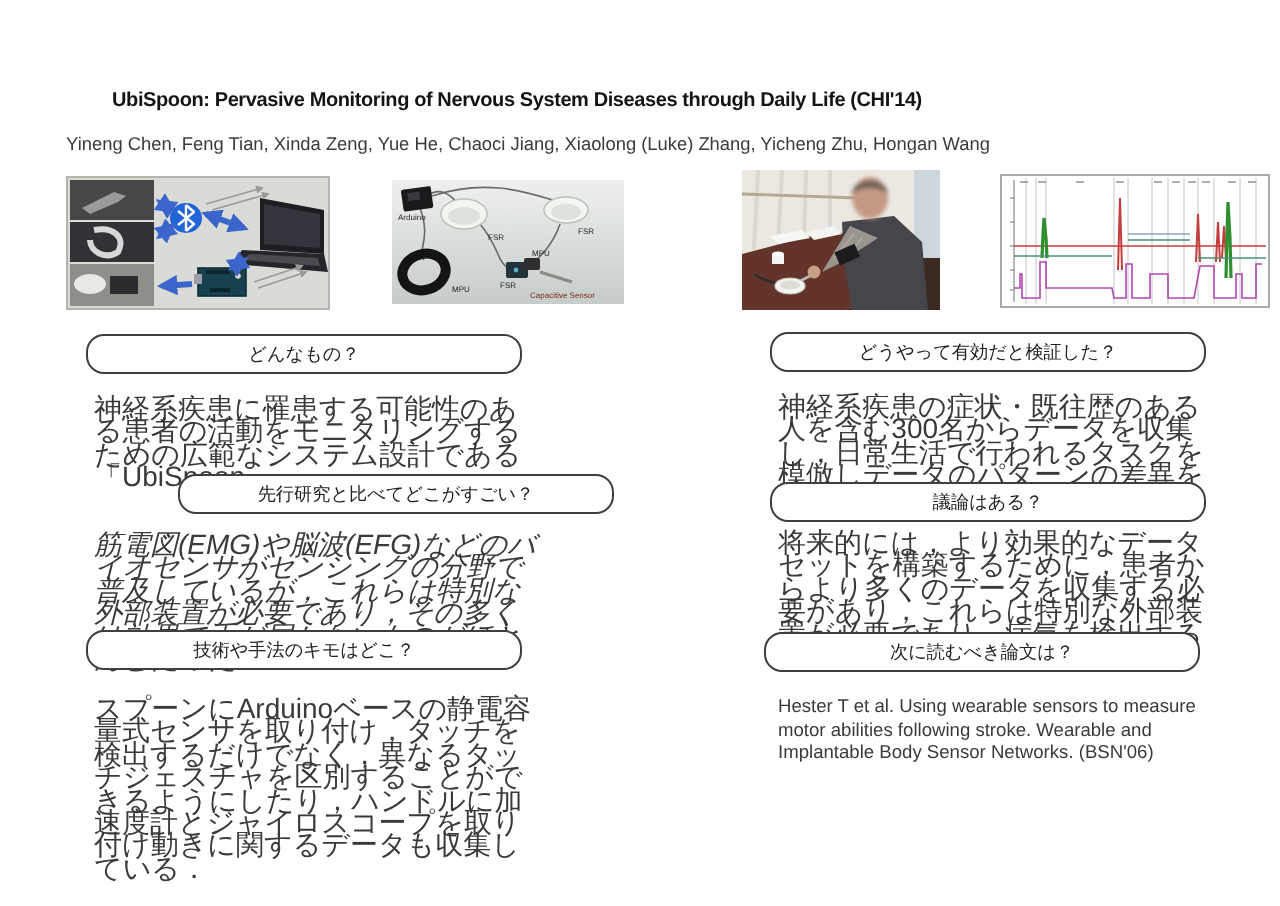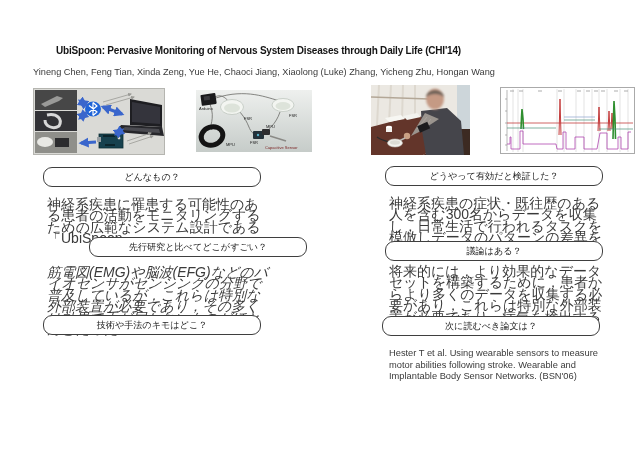--- a/index.html
+++ b/index.html
@@ -254,20 +254,21 @@
   <div class="answer" id="a-l1">神経系疾患に罹患する可能性のある患者の活動をモニタリングするための広範なシステム設計である「UbiSpoon」</div>
 
   <div class="qbox" id="q-l2">
     <span>先行研究と比べてどこがすごい？</span>
   </div>
   <div class="answer" id="a-l2">筋電図(EMG)や脳波(EFG)などのバイオセンサがセンシングの分野で普及しているが，これらは特別な外部装置が必要であり，その多くは効果で手が届かないものがほとんどだった．</div>
 
   <div class="qbox" id="q-l3">
     <span>技術や手法のキモはどこ？</span>
   </div>
+  <div class="answer" id="a-l3">スプーンにArduinoベースの静電容量式センサを取り付け，タッチを検出するだけでなく，異なるタッチジェスチャを区別することができるようにしたり，ハンドルに加速度計とジャイロスコープを取り付け動きに関するデータも収集している．</div>
 
   <div class="qbox" id="q-r1">
     <span>どうやって有効だと検証した？</span>
   </div>
   <div class="answer" id="a-r1">神経系疾患の症状・既往歴のある人を含む300名からデータを収集し，日常生活で行われるタスクを模倣しデータのパターンの差異を検出した．</div>
 
   <div class="qbox" id="q-r2">
     <span>議論はある？</span>
   </div>
   <div class="answer" id="a-r2">将来的には，より効果的なデータセットを構築するために，患者からより多くのデータを収集する必要があり，これらは特別な外部装置が必要であり，病気を検出するための研究につなげていく．</div>

